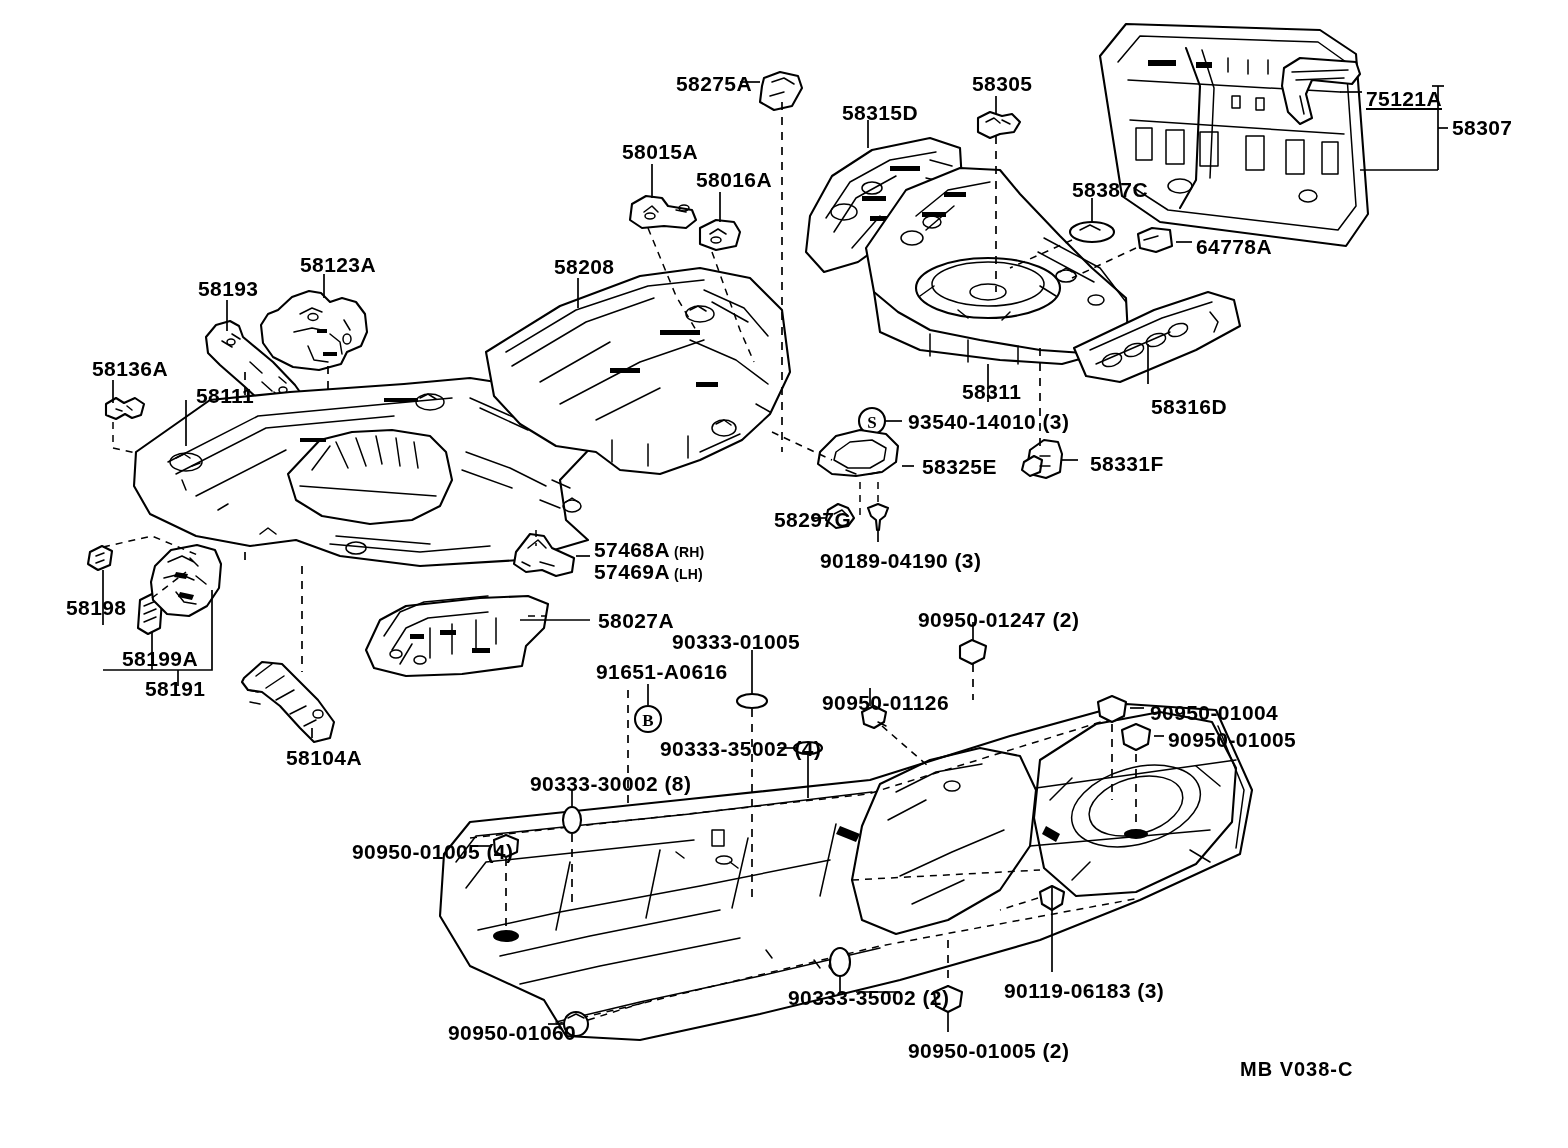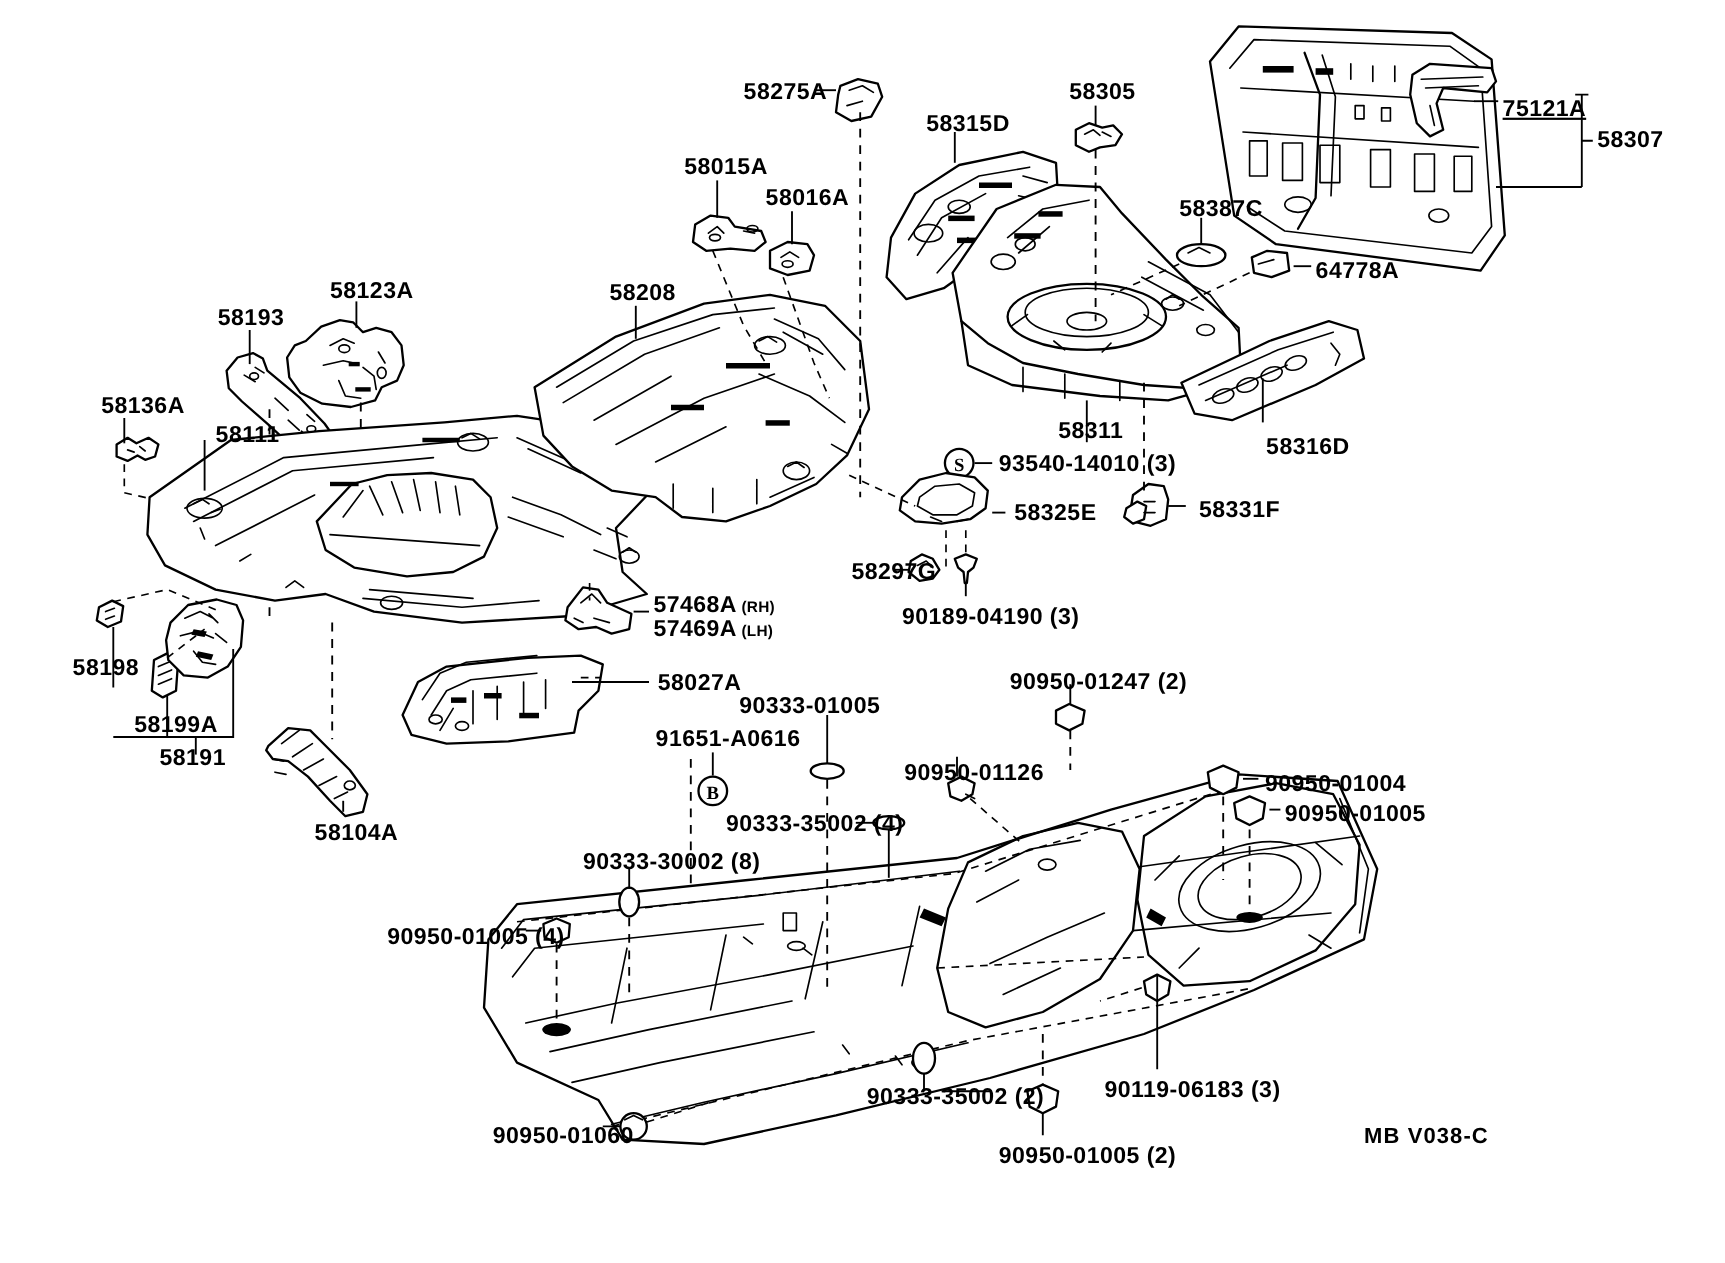--- a/index.html
+++ b/index.html
@@ -554,14 +554,14 @@
       <div class="lbl" style="left: 448px; top: 1022px;"><span>90950-01060</span></div>
       <div class="lbl" style="left: 788px; top: 987px;"><span>90333-35002 (2)</span></div>
       <div class="lbl" style="left: 908px; top: 1040px;"><span>90950-01005 (2)</span></div>
       <div class="lbl" style="left: 1004px; top: 980px;"><span>90119-06183 (3)</span></div>
       <div class="lbl" style="left: 822px; top: 676px; margin-top: 16px;"><span>90950-01126</span></div>
       <div class="lbl" style="left: 918px; top: 609px;"><span>90950-01247 (2)</span></div>
       <div class="lbl" style="left: 1150px; top: 702px;"><span>90950-01004</span></div>
       <div class="lbl" style="left: 1168px; top: 729px;"><span>90950-01005</span></div>
     </div>
 
-  <div class="footer" style="left:1240px; top:1022px;text-align:center;">MB V038-C</div>
+  <div class="footer" style="left:1240px; top:1058px;text-align:center;">MB V038-C</div>
 </div>
 
 </body></html>

